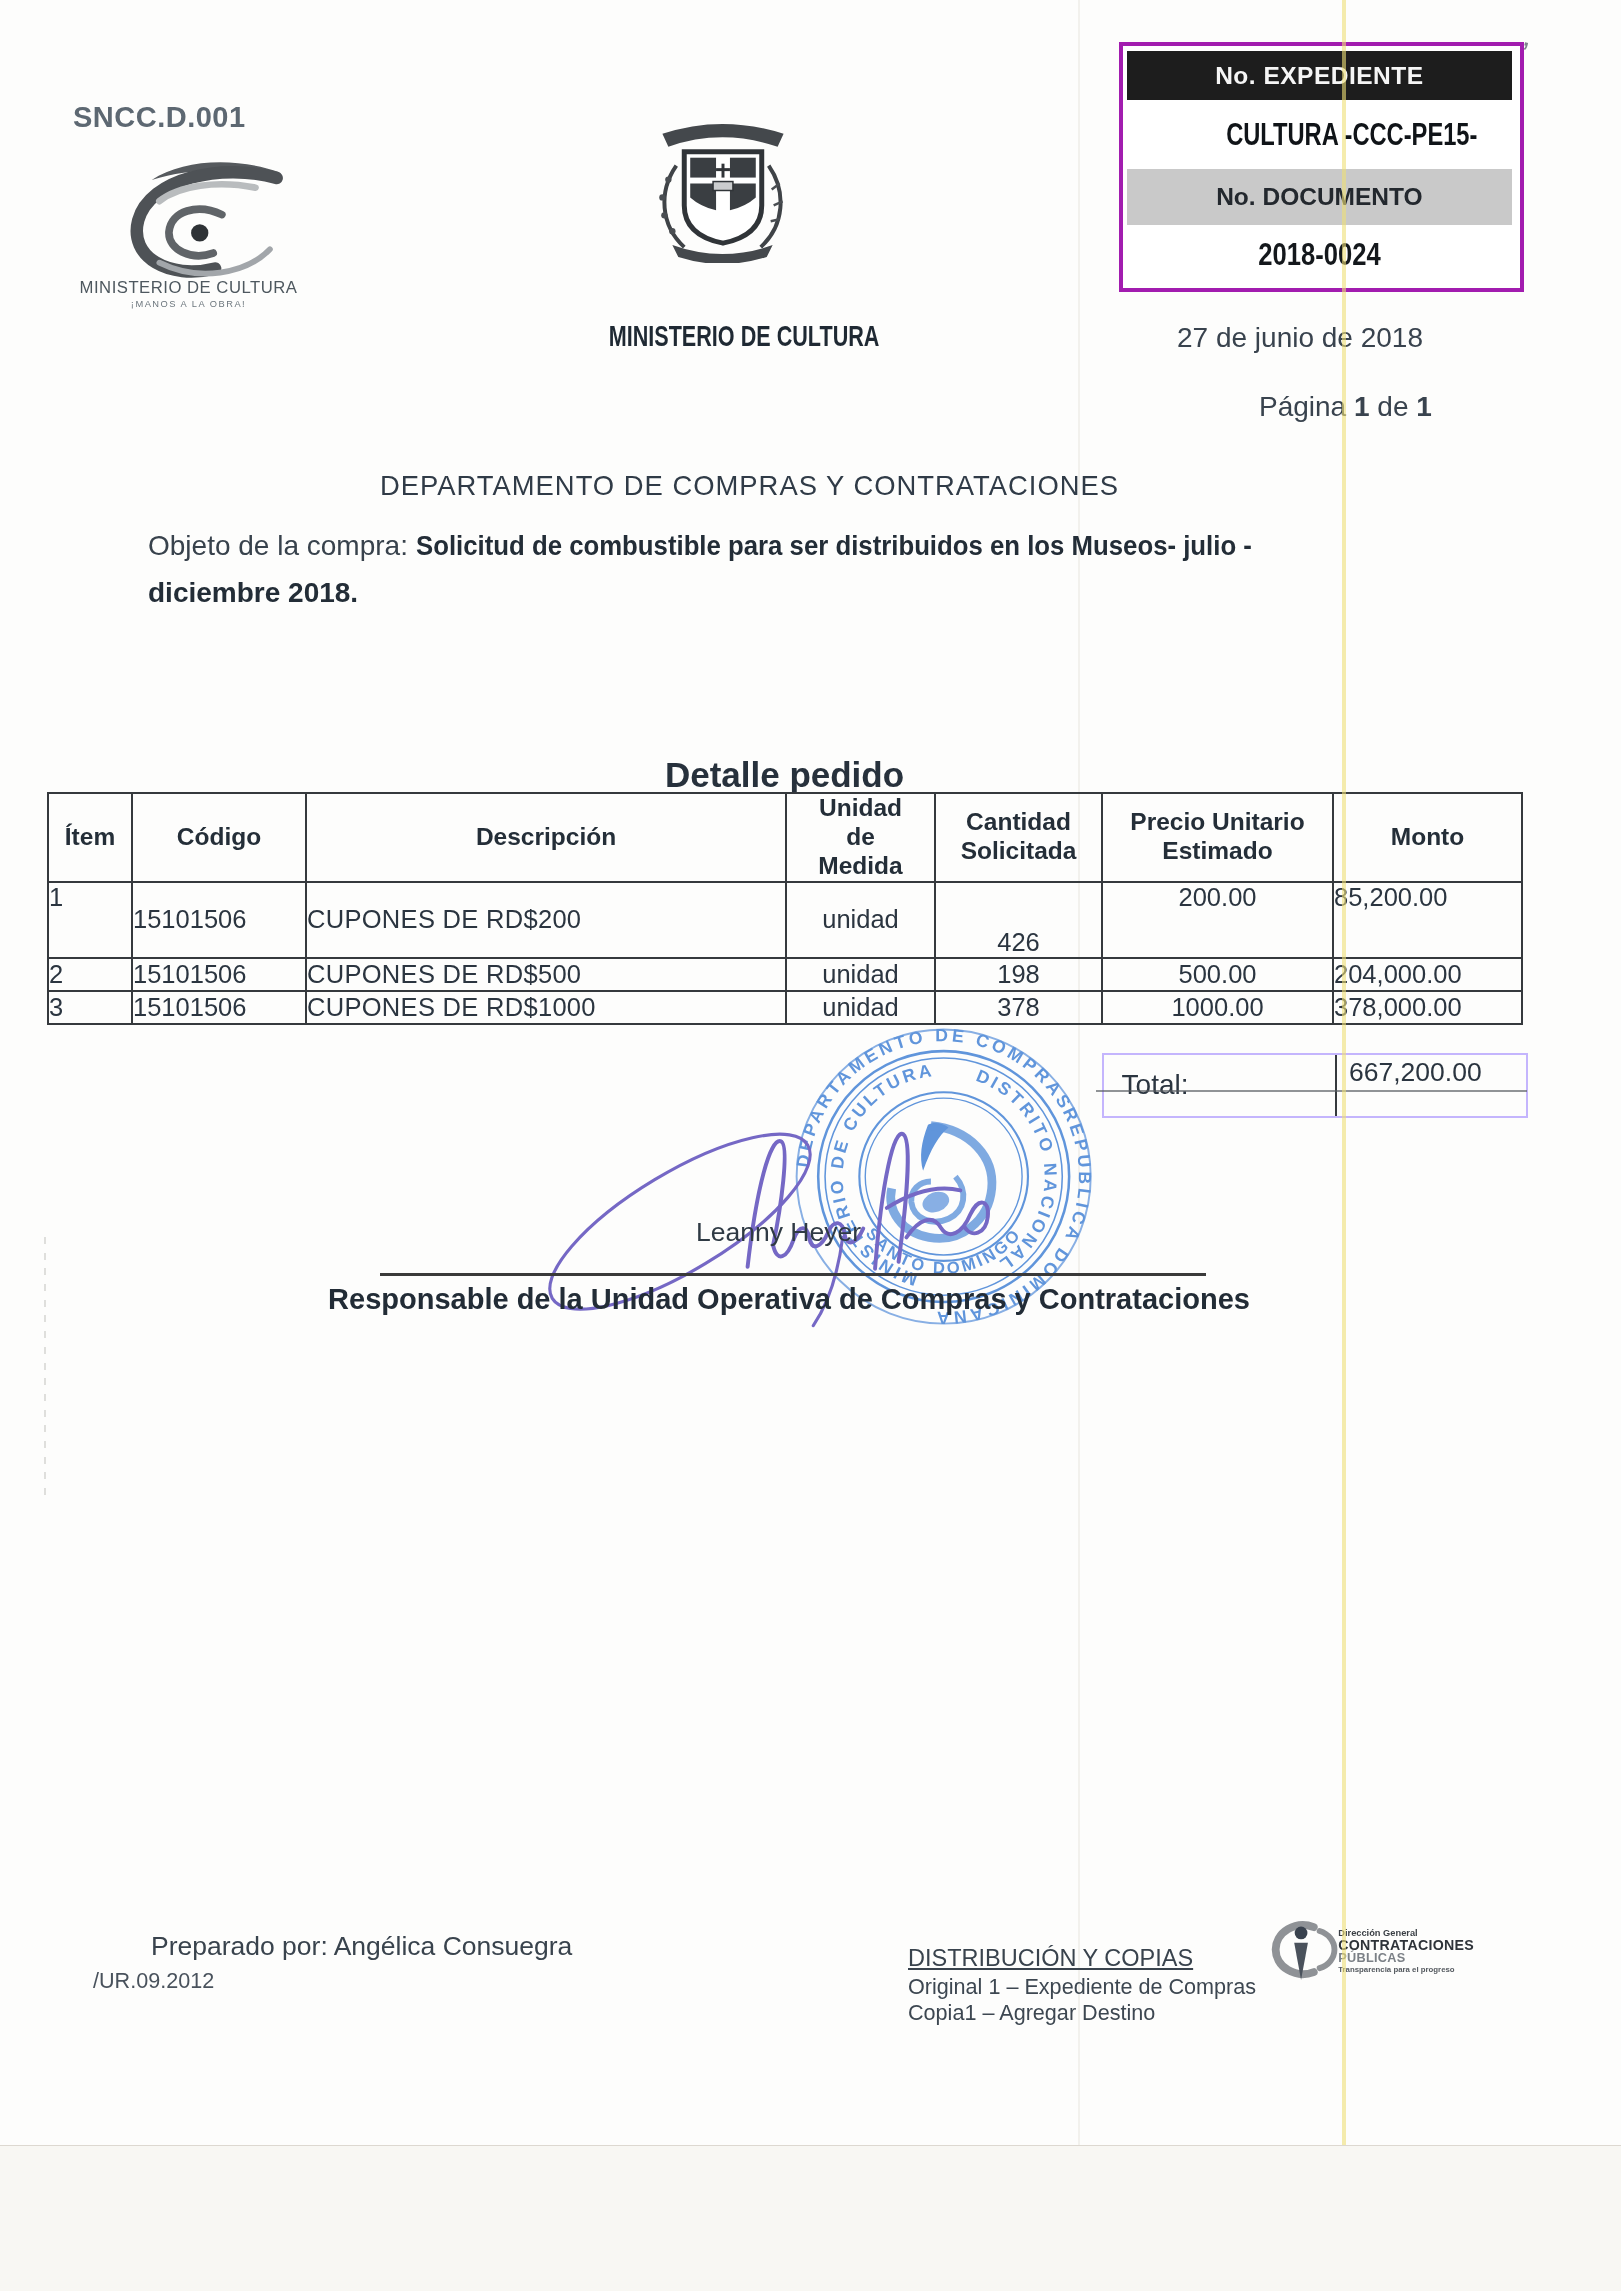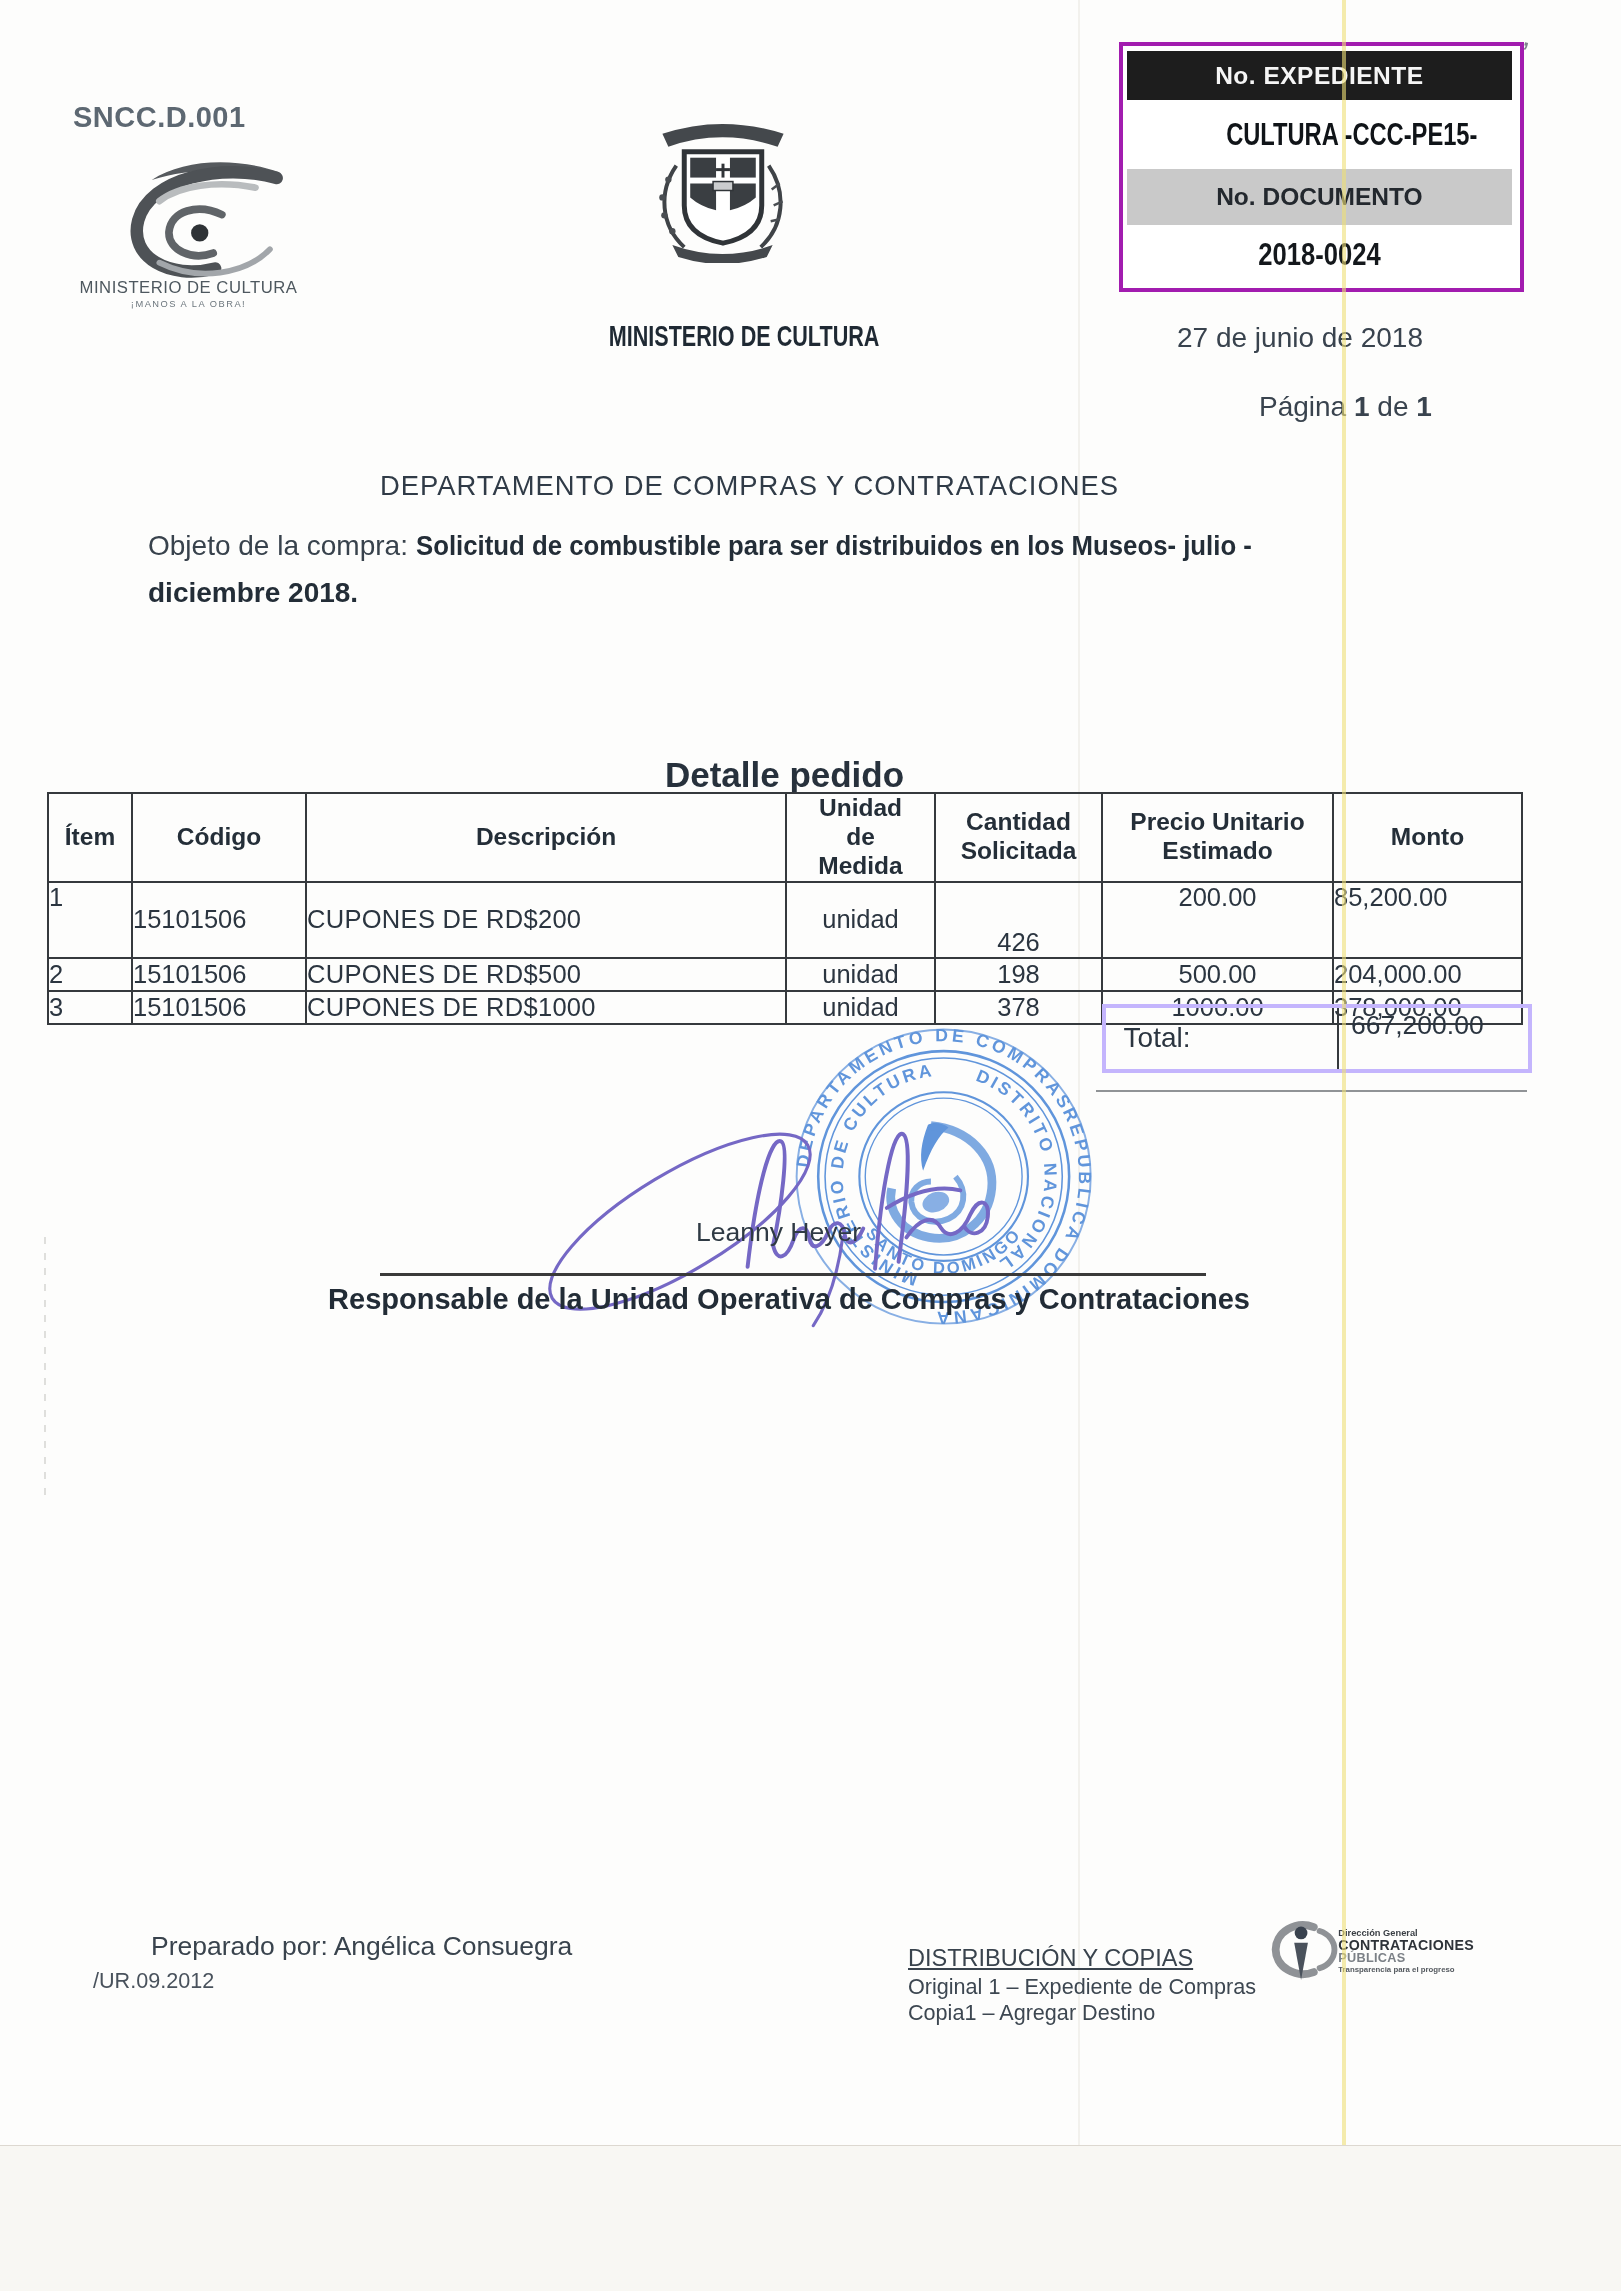--- a/index.html
+++ b/index.html
@@ -59,21 +59,21 @@
   td.desc{padding-left:21.6px;vertical-align:middle;letter-spacing:0.3px;}
   tr.r1 td.desc{padding-left:33px;}
   td.unidad{text-align:center;vertical-align:middle;}
   td.cant{text-align:center;vertical-align:middle;}
   tr.r1 td.cant{vertical-align:bottom;padding-bottom:3.9px;}
   td.precio{text-align:center;vertical-align:middle;}
   tr.r1 td.precio{vertical-align:top;padding-top:3.9px;}
   td.monto{padding-left:13.7px;vertical-align:middle;}
   tr.r1 td.monto{vertical-align:top;padding-top:3.9px;}
   
-  #total-box{left:1102px;top:1004px;width:422px;height:61px;border:4px solid #c4b5fd;background:transparent;}
+  #total-box{left:1102px;top:1053px;width:422px;height:61px;border:2px solid #c4b5fd;background:transparent;}
   #total-divider{left:231px;top:0;width:2px;height:61px;background:#35393d;}
   #total-label{left:17.6px;top:13.7px;font-size:28px;color:#2b3540;}
   #total-value{left:245px;top:2px;font-size:26.5px;color:#2b3540;}
   #total-underline{left:1096px;top:1090px;width:431px;height:2px;background:#565b60;opacity:.65;}
   
   #typed-name{left:696px;top:1217px;font-size:26.5px;color:#2f3a44;z-index:12;}
   #sig-line{left:380px;top:1273px;width:826px;height:2.9px;background:#3a3a3a;z-index:11;}
   #responsable{left:294px;top:1283px;width:990px;font-size:29px;font-weight:bold;color:#222c36;z-index:12;}
   
   #prepared{left:151px;top:1931px;font-size:26.5px;color:#39434d;}

